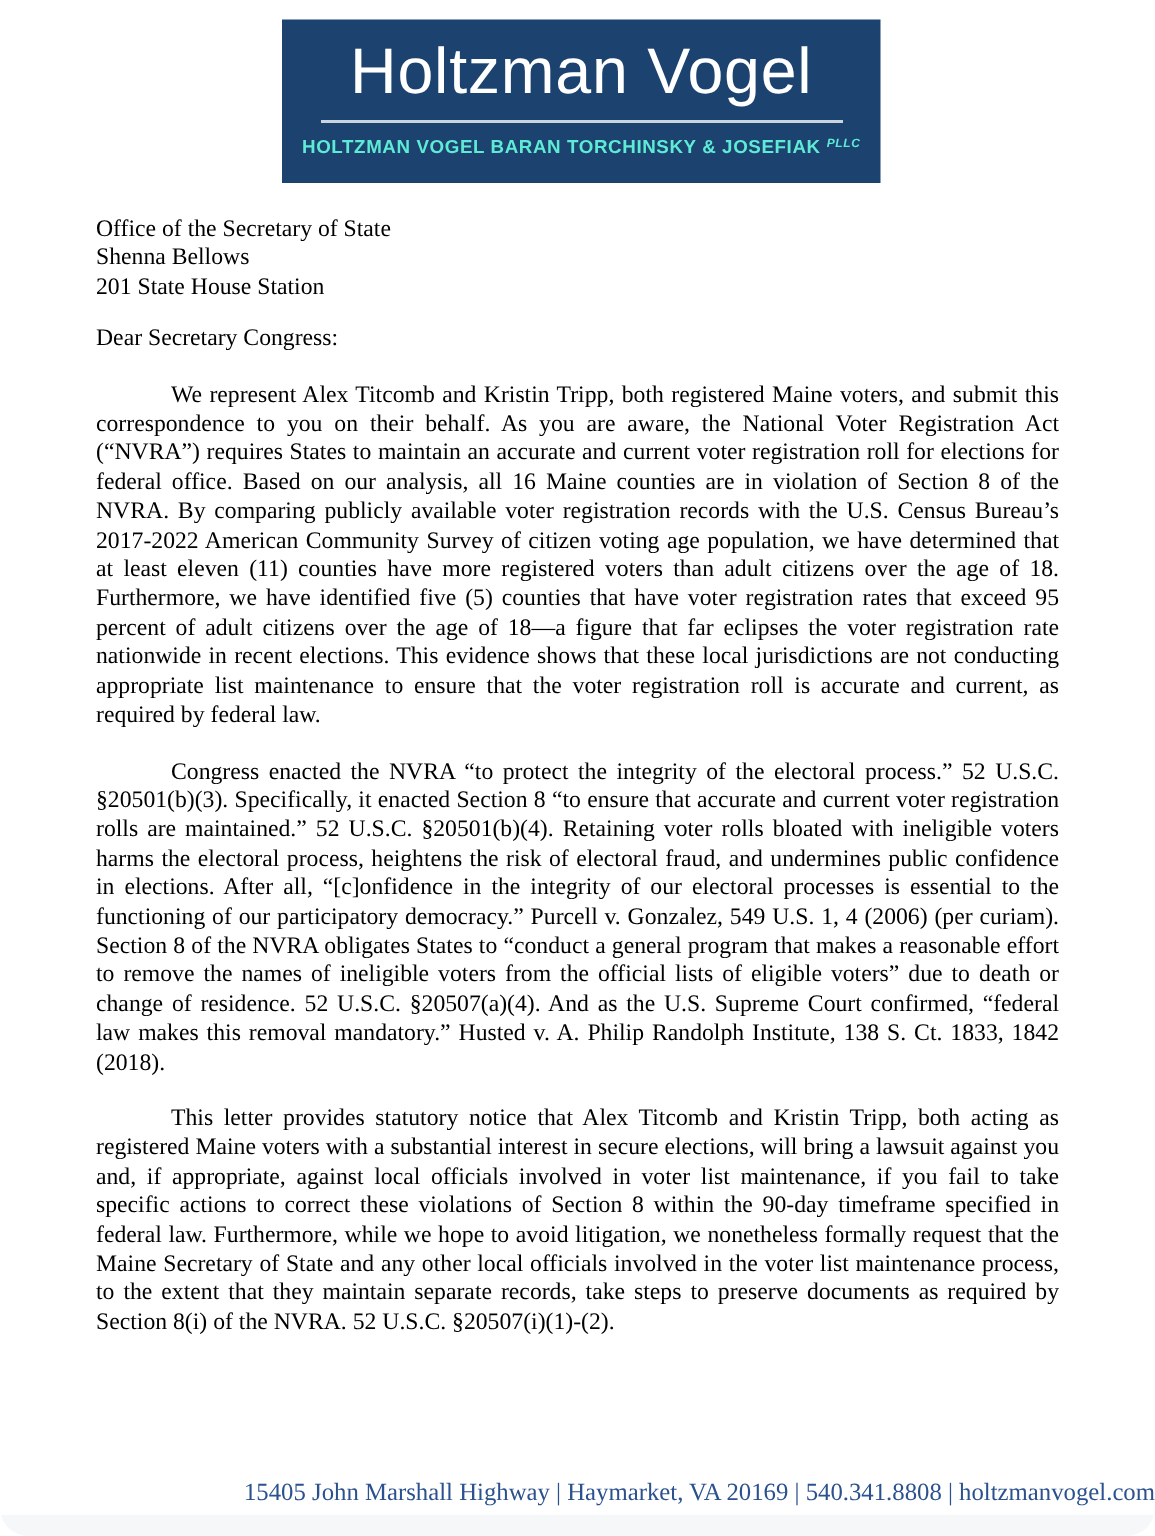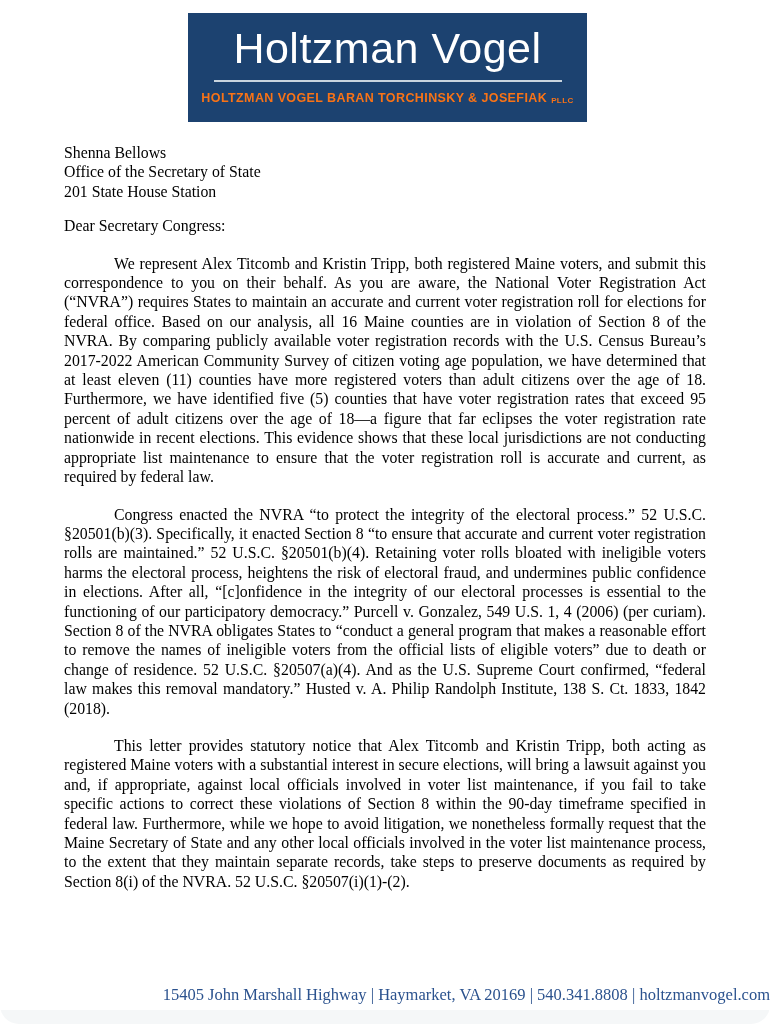--- a/index.html
+++ b/index.html
@@ -30,27 +30,27 @@
     line-height:1.05;
     letter-spacing:0.5px;
   }
   .logo-divider {
     width:348px; height:1.5px;
     background:#c9d4de;
     margin-top:9px;
   }
   .logo-fullname-row {
     margin-top:9px;
-    display:flex; align-items:flex-end;
-    color:#f97316;
+    display:flex; align-items:flex-start;
+    color:#5eead4;
     font-family:"Liberation Sans", sans-serif;
     font-weight:bold;
   }
   .logo-fullname { font-size:12.5px; letter-spacing:0.4px; }
-  .logo-pllc { font-size:8px; letter-spacing:0.4px; margin-left:4px; }
+  .logo-pllc { font-size:8px; letter-spacing:0.4px; margin-left:4px;font-style:italic; }
 
   
   .letter {
     position:absolute; left:64px; top:143px; width:642px;
     font-size:15.8px; line-height:19.4px;
   }
   .date-line { margin-bottom:24px; }
   .recipient-address { margin-bottom:15px; }
   .salutation { margin-bottom:15px; }
   .body-para {
@@ -87,22 +87,22 @@
     <div class="logo-fullname-row">
       <span class="logo-fullname">HOLTZMAN VOGEL BARAN TORCHINSKY &amp; JOSEFIAK</span>
       <span class="logo-pllc">PLLC</span>
     </div>
   </div>
 
   <div class="letter">
 
 
     <div class="recipient-address">
+      <div>Office of the Secretary of State</div>
       <div>Shenna Bellows</div>
-      <div>Office of the Secretary of State</div>
       <div>201 State House Station</div>
     </div>
 
     <div class="salutation">Dear Secretary Congress:</div>
 
     <p class="body-para">We represent Alex Titcomb and Kristin Tripp, both registered Maine voters, and submit this correspondence to you on their behalf.  As you are aware, the National Voter Registration Act (“NVRA”) requires States to maintain an accurate and current voter registration roll for elections for federal office. Based on our analysis, all 16 Maine counties are in violation of Section 8 of the NVRA. By comparing publicly available voter registration records with the U.S. Census Bureau’s 2017-2022 American Community Survey of citizen voting age population, we have determined that at least eleven (11) counties have more registered voters than adult citizens over the age of 18. Furthermore, we have identified five (5) counties that have voter registration rates that exceed 95 percent of adult citizens over the age of 18—a figure that far eclipses the voter registration rate nationwide in recent elections. This evidence shows that these local jurisdictions are not conducting appropriate list maintenance to ensure that the voter registration roll is accurate and current, as required by federal law.</p>
 
     <p class="body-para"><span>Congress enacted the NVRA “to protect the integrity of the electoral process.” 52 U.S.C. §20501(b)(3). Specifically, it enacted Section 8 “to ensure that accurate and current voter registration rolls are maintained.” 52 U.S.C. §20501(b)(4). Retaining voter rolls bloated with ineligible voters harms the electoral process, heightens the risk of electoral fraud, and undermines public confidence in elections. After all, “[c]onfidence in the integrity of our electoral processes is essential to the functioning of our participatory democracy.” </span><span class="italic">Purcell v. Gonzalez</span><span>, 549 U.S. 1, 4 (2006) (per curiam). Section 8 of the NVRA obligates States to “conduct a general program that makes a reasonable effort to remove the names of ineligible voters from the official lists of eligible voters” due to death or change of residence. 52 U.S.C. §20507(a)(4). And as the U.S. Supreme Court confirmed, “federal law makes this removal mandatory.” </span><span class="italic">Husted v. A. Philip Randolph Institute</span><span>, 138 S. Ct. 1833, 1842 (2018).</span></p>
 
     <p class="body-para">This letter provides statutory notice that Alex Titcomb and Kristin Tripp, both acting as registered Maine voters with a substantial interest in secure elections, will bring a lawsuit against you and, if appropriate, against local officials involved in voter list maintenance, if you fail to take specific actions to correct these violations of Section 8 within the 90-day timeframe specified in federal law. Furthermore, while we hope to avoid litigation, we nonetheless formally request that the Maine Secretary of State and any other local officials involved in the voter list maintenance process, to the extent that they maintain separate records, take steps to preserve documents as required by Section 8(i) of the NVRA. 52 U.S.C. §20507(i)(1)-(2).</p>

